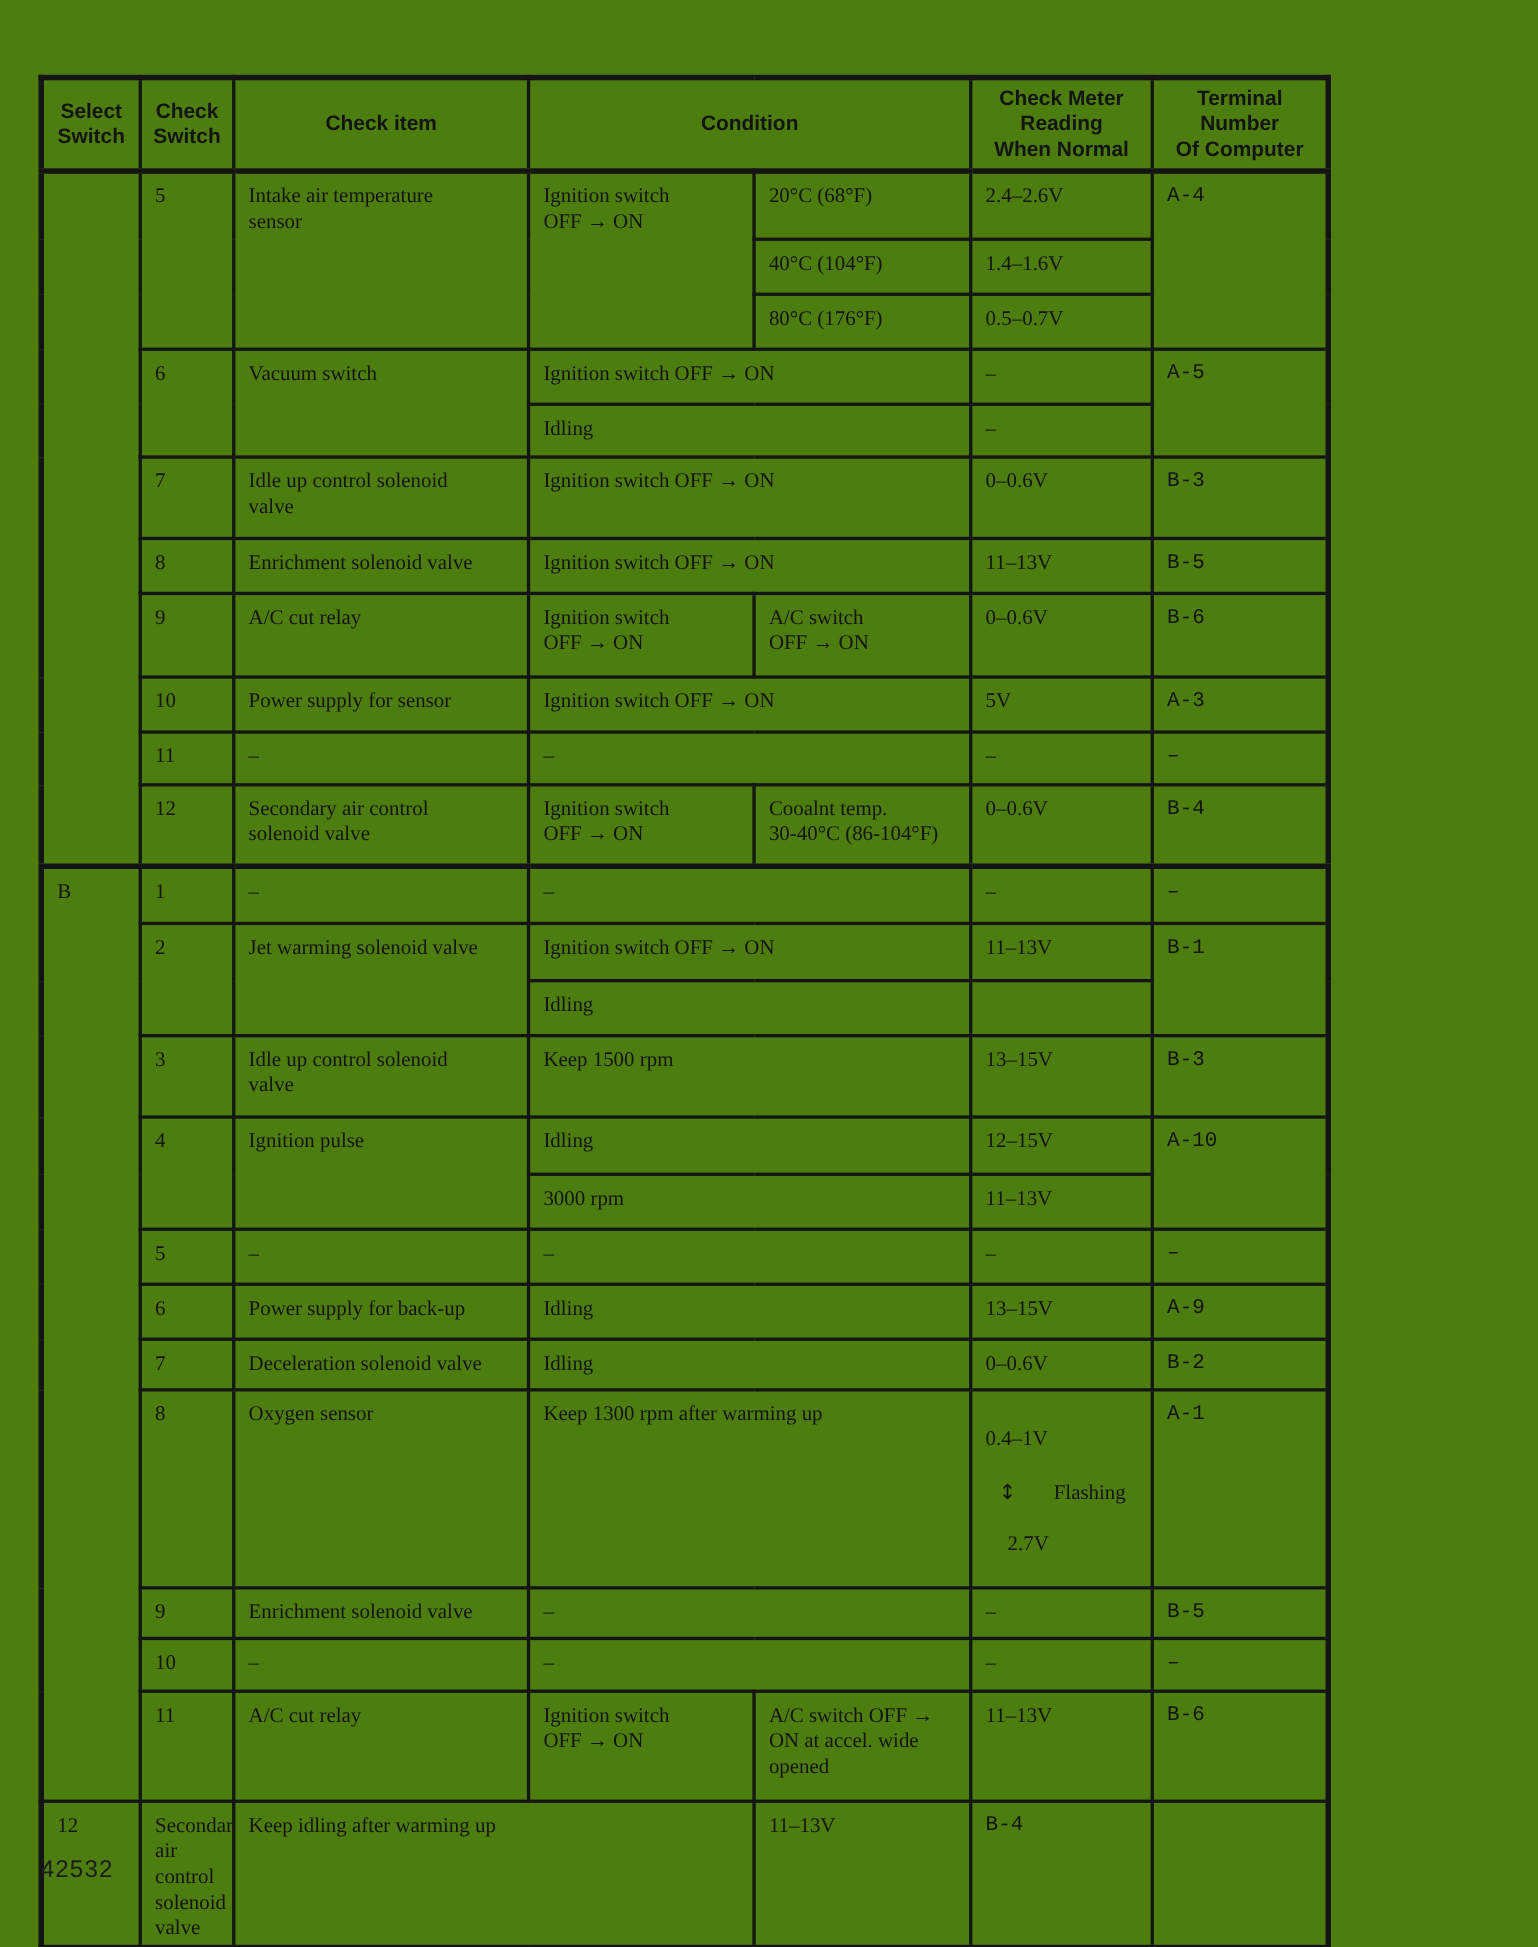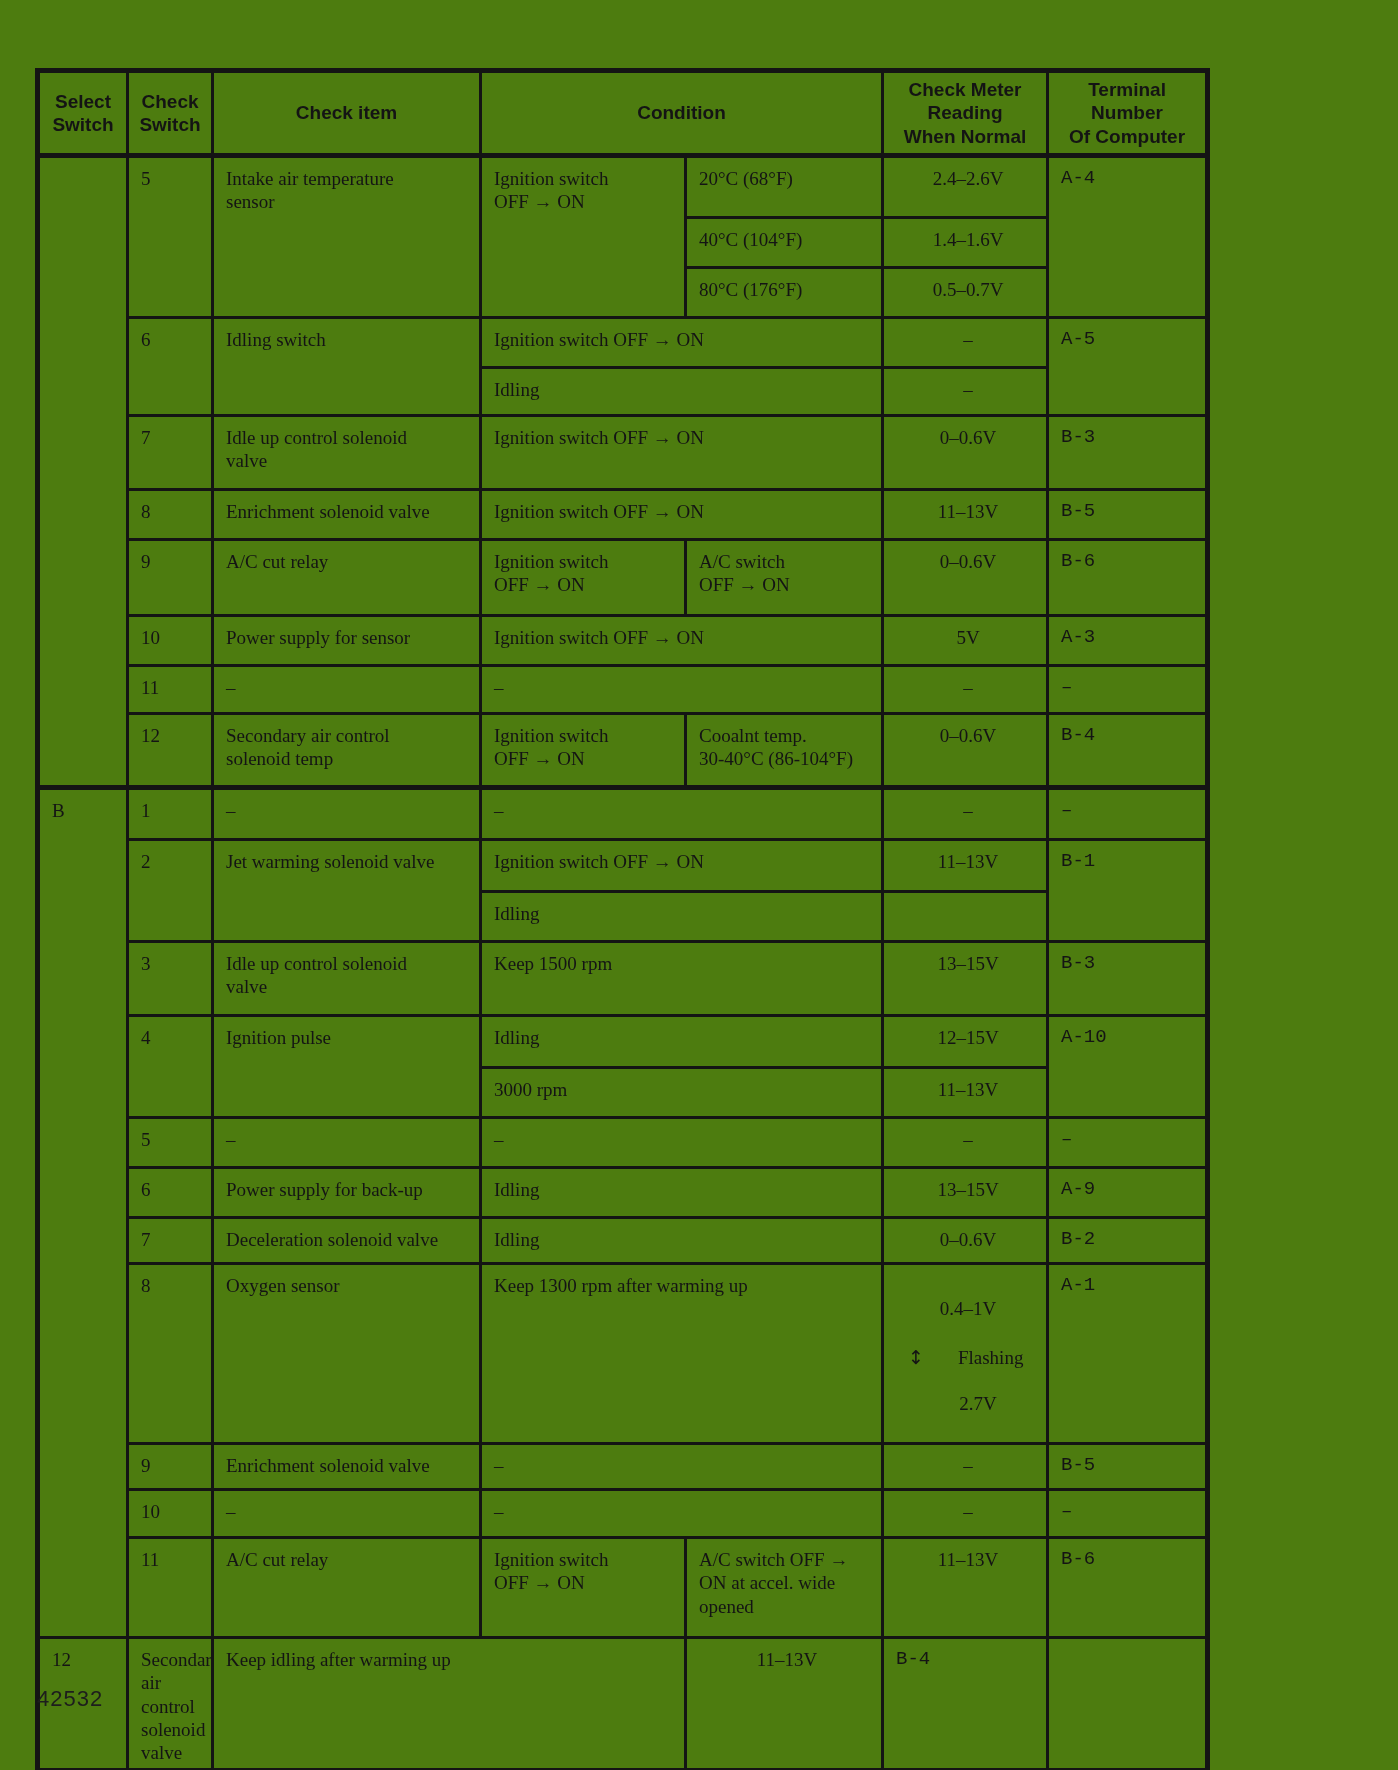--- a/index.html
+++ b/index.html
@@ -39,21 +39,21 @@
   }
   table.check-chart td {
     font-size: 19px;
     line-height: 1.22;
     vertical-align: top;
     padding: 9px 6px 4px 12px;
   }
   td.num-cell { padding-left: 15px; }
   td.select-cell { padding-left: 12px; padding-top: 12px; }
   td.term-cell { padding-left: 13px; font-family: Liberation Mono, monospace; }
-  td.read-cell { padding-left: 10px; text-align: center; }
+  td.read-cell { padding-left: 10px; }
   td.cond-cell { padding-left: 11px; margin-left: 33px; }
   tr.section-b > td { border-top: 5px solid var(--ink); }
   .flash-line { display: flex; gap: 34px; padding-left: 12px; padding-top: 2px; }
   .flash-arrow { font-family: "DejaVu Sans", sans-serif; }
   .reading-bottom { padding-left: 20px; }
   .figure-code {
     position: absolute;
     left: 37px;
     top: 1686px;
     font-family: Liberation Sans, sans-serif;
@@ -112,21 +112,21 @@
         <td class="cond-cell">40°C (104°F)</td>
         <td class="read-cell">1.4–1.6V</td>
       </tr>
       <tr style="height:50px">
         <td class="cond-cell">80°C (176°F)</td>
         <td class="read-cell">0.5–0.7V</td>
       </tr>
 
       <tr style="height:50px">
         <td rowspan="2" class="num-cell">6</td>
-        <td rowspan="2">Idling switch</td>
+        <td rowspan="2">Vacuum switch</td>
         <td colspan="2" class="cond-cell">Ignition switch OFF → ON</td>
         <td class="read-cell">–</td>
         <td rowspan="2" class="term-cell">A-5</td>
       </tr>
       <tr style="height:48px">
         <td colspan="2" class="cond-cell">Idling</td>
         <td class="read-cell">–</td>
       </tr>
 
       <tr style="height:74px">
@@ -169,21 +169,21 @@
         <td class="num-cell">11</td>
         <td>–</td>
         <td colspan="2" class="cond-cell">–</td>
         <td class="read-cell">–</td>
         <td class="term-cell">–</td>
       </tr>
 
       <tr style="height:74px">
         <td class="num-cell">12</td>
         <td>Secondary air control
-solenoid temp</td>
+solenoid valve</td>
         <td class="cond-cell">Ignition switch
 OFF → ON</td>
         <td class="cond-cell">Cooalnt temp.
 30-40°C (86-104°F)</td>
         <td class="read-cell">0–0.6V</td>
         <td class="term-cell">B-4</td>
       </tr>
 
       <tr style="height:52px" class="section-b">
         <td rowspan="13" class="select-cell">B</td>

